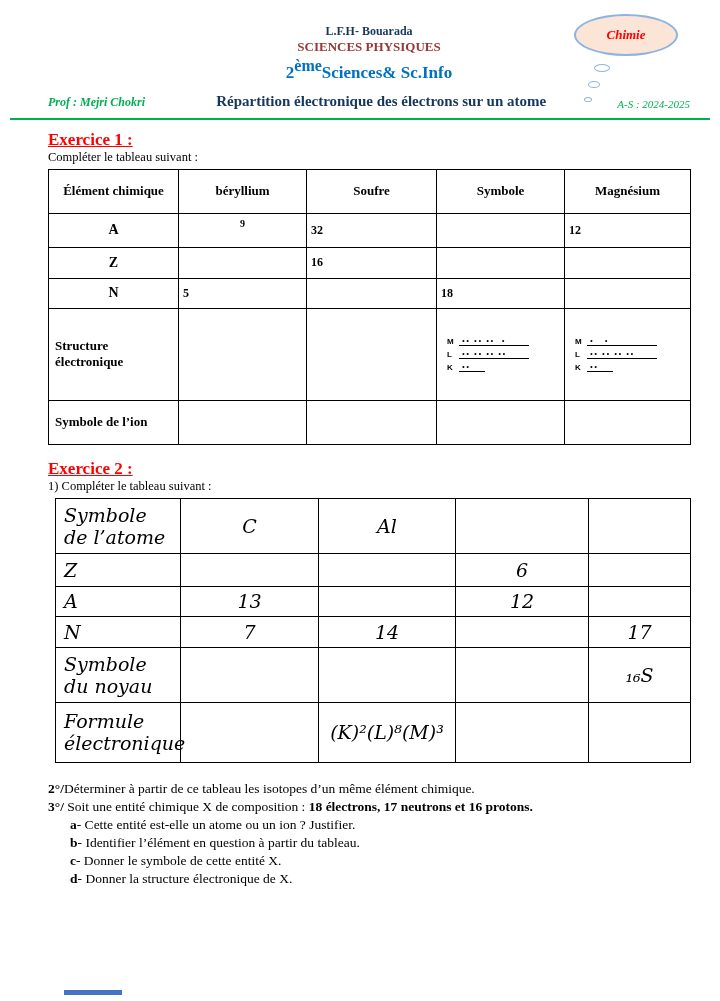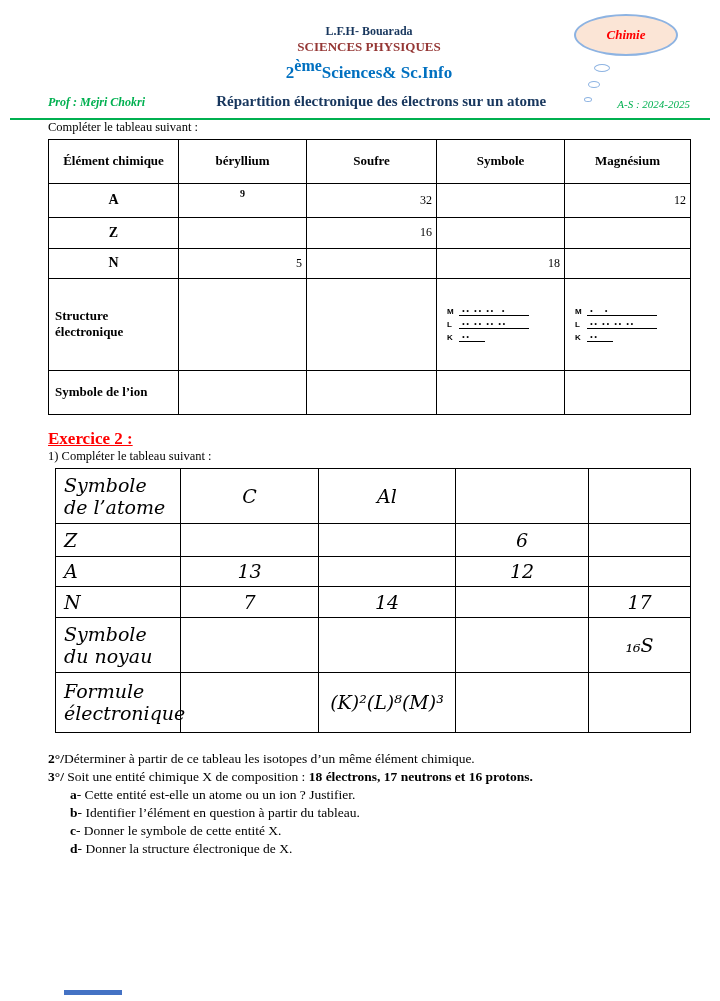--- a/index.html
+++ b/index.html
@@ -53,21 +53,21 @@
   .t1 { width:642px; margin-top:4px; table-layout:fixed;border-radius:23px; }
   .t1 th, .t1 td { border:1px solid #000; font-size:12px; padding:2px 4px; }
   .t1 .col0 { width:130px; } .t1 .col1 { width:128px; } .t1 .col2 { width:130px; }
   .t1 .col3 { width:128px; } .t1 .col4 { width:126px; }
   .t1 tr.r-head { height:44px; }
   .t1 tr.r-head th { font-size:13px; font-weight:bold; text-align:center; vertical-align:middle; }
   .t1 tr.r-a { height:34px; } .t1 tr.r-z { height:31px; } .t1 tr.r-n { height:30px; }
   .t1 tr.r-st { height:92px; } .t1 tr.r-ion { height:44px; }
   .t1 th.rowlab { font-weight:bold; font-size:14px; text-align:center; vertical-align:middle; }
   .t1 th.rowlab-left { font-weight:bold; font-size:13px; text-align:left; vertical-align:middle; padding-left:6px; }
-  .t1 td.val { font-weight:normal; text-align:right; vertical-align:middle; }
+  .t1 td.val { font-weight:bold; text-align:left; vertical-align:middle; }
   .t1 td.raised { font-size:10px; vertical-align:top; padding-top:4px; text-align:center; font-weight:bold; }
 
   .diagram { width:92px; margin-left:6px; }
   .shell { display:flex; align-items:flex-end; gap:3px; margin:4px 0; }
   .shell-label { font-family:"Liberation Sans", sans-serif; font-weight:bold; font-size:8px; width:9px; }
   .shell-dots {
     border-bottom:1.2px solid #000;
     font-size:8px; letter-spacing:1.5px; line-height:7px;
     padding:0 3px; min-width:70px; white-space:pre; text-align:left;
     display:inline-block;
@@ -110,20 +110,21 @@
     </div>
   </div>
 
   <div class="cloud">Chimie</div>
   <div class="bubble b1"></div>
   <div class="bubble b2"></div>
   <div class="bubble b3"></div>
 
   <hr class="green-rule">
 
+  <div class="ex-heading">Exercice 1 :</div>
   <div class="ex-intro">Compléter le tableau suivant :</div>
 
   <table class="t1">
     <tbody>
         <tr class="r-head">
       <th class="col0">Élément chimique</th>
       <th class="col1">béryllium</th>
       <th class="col2">Soufre</th>
       <th class="col3">Symbole</th>
       <th class="col4">Magnésium</th>

